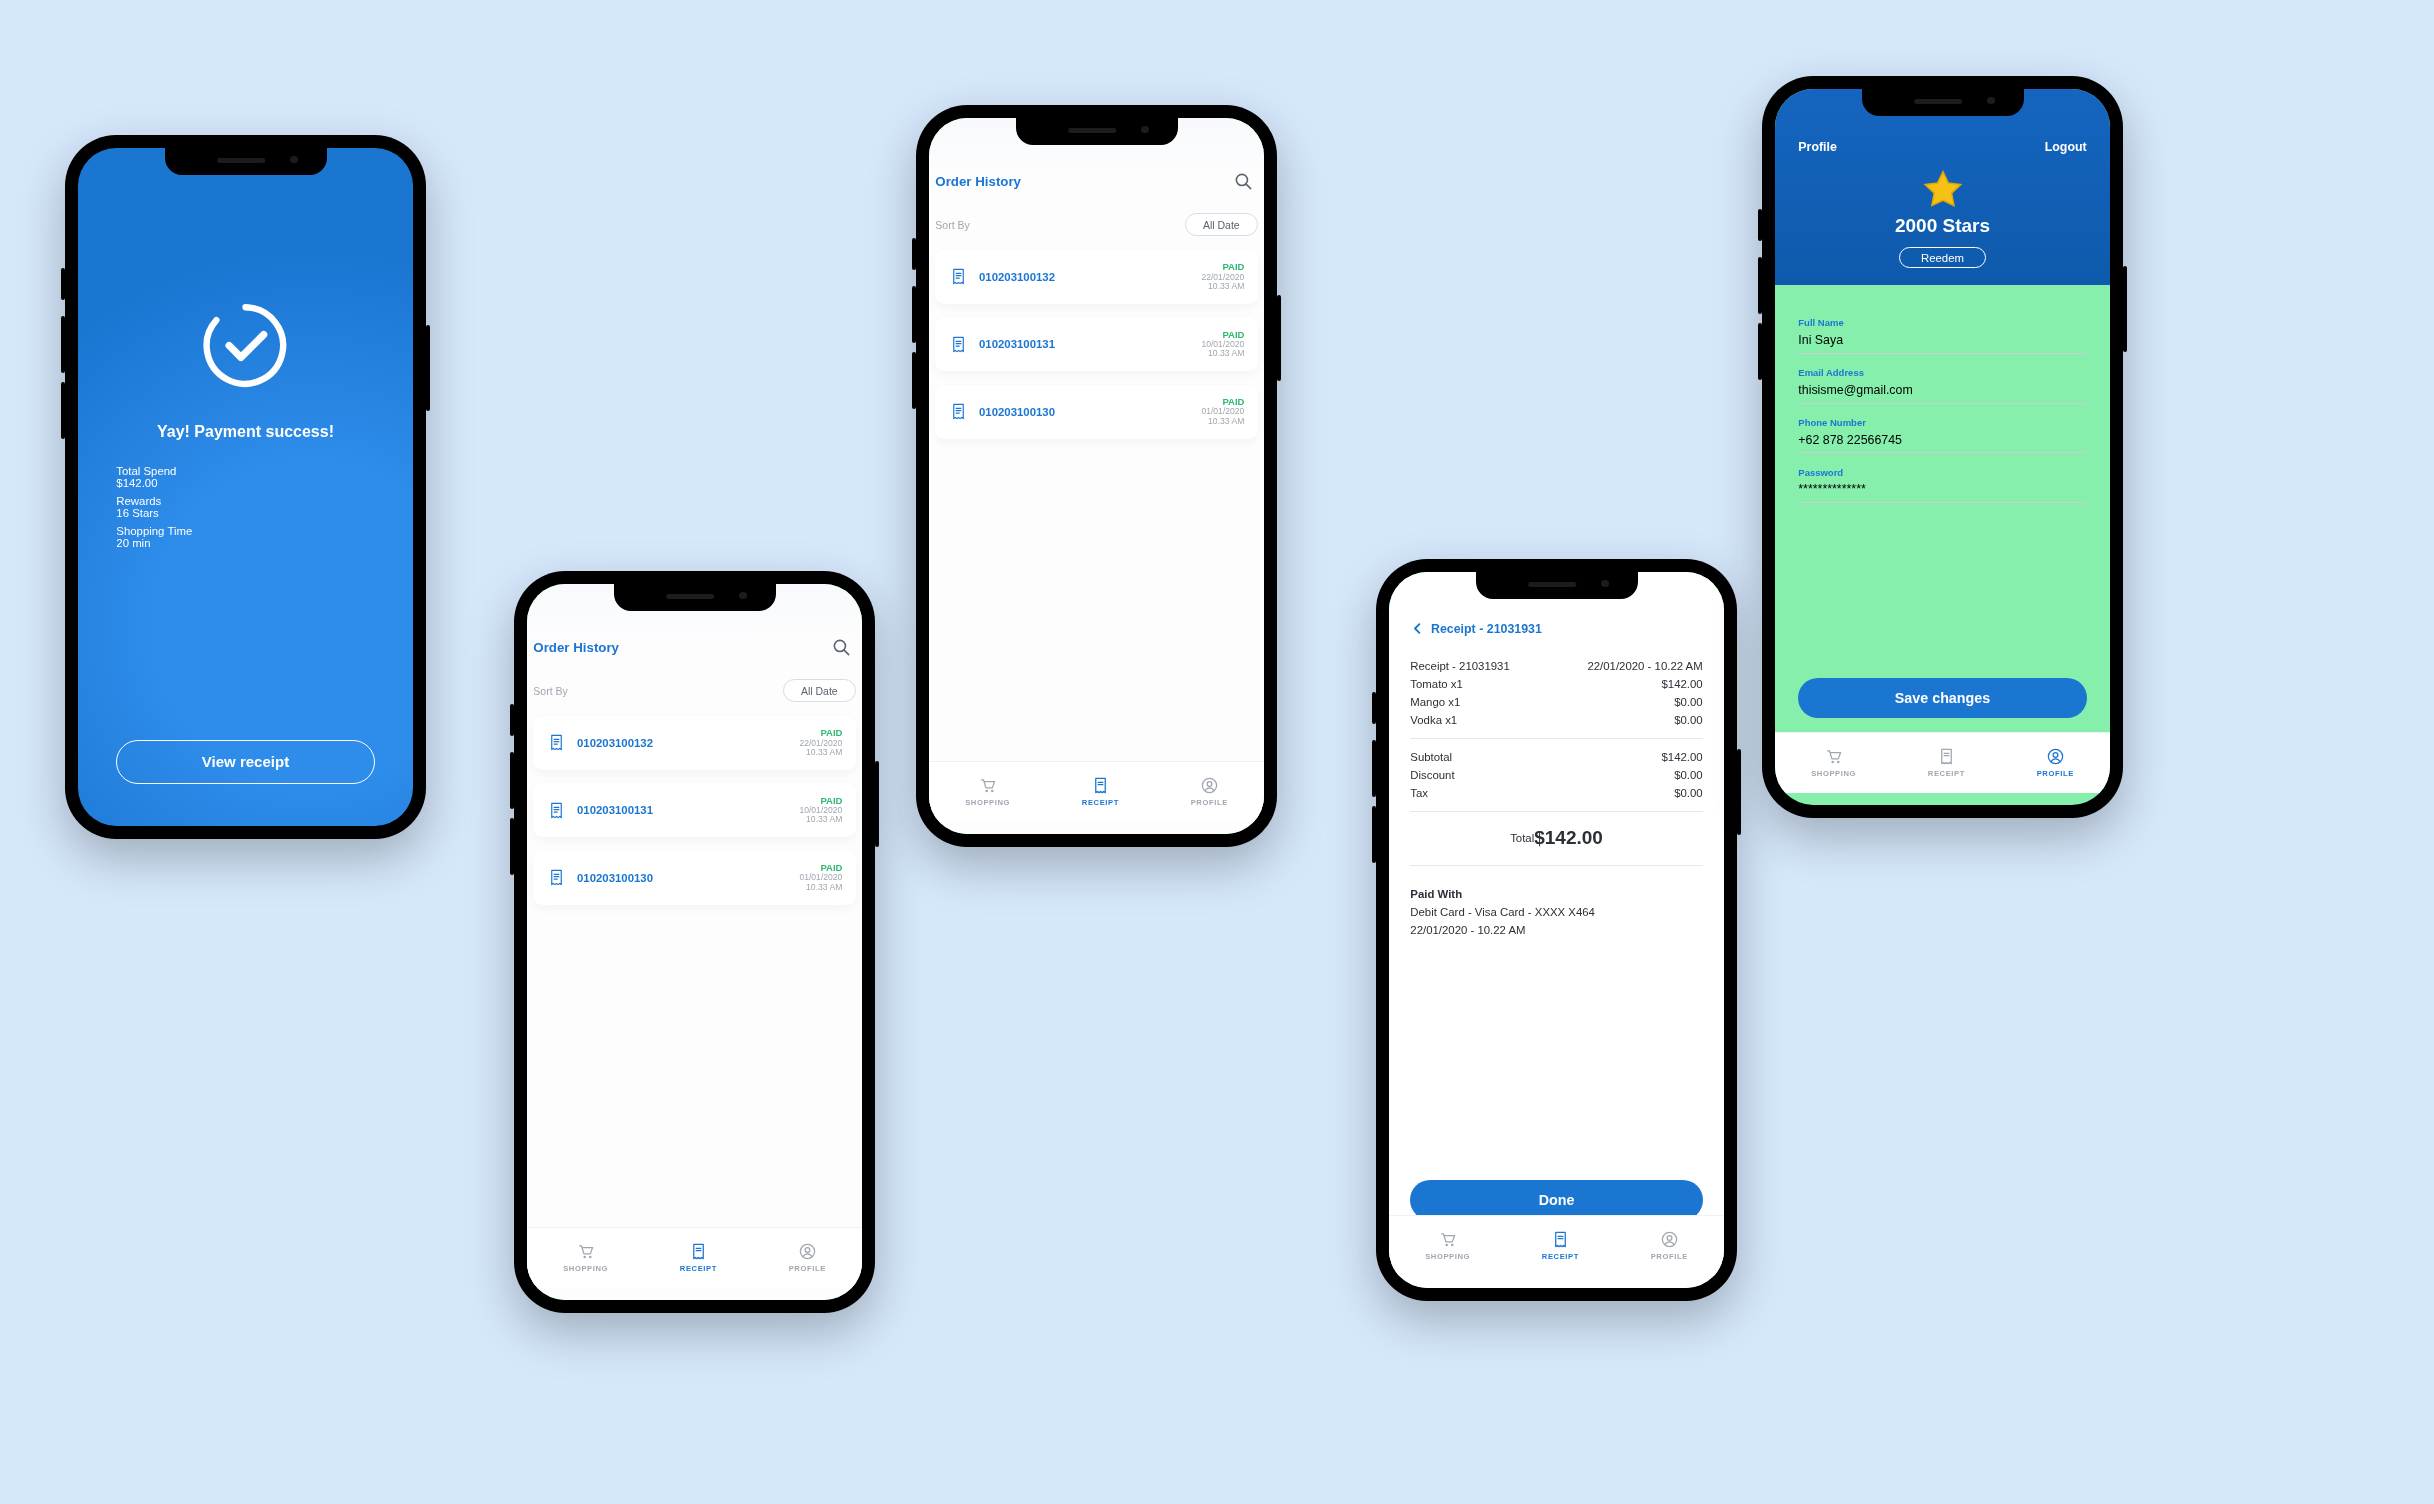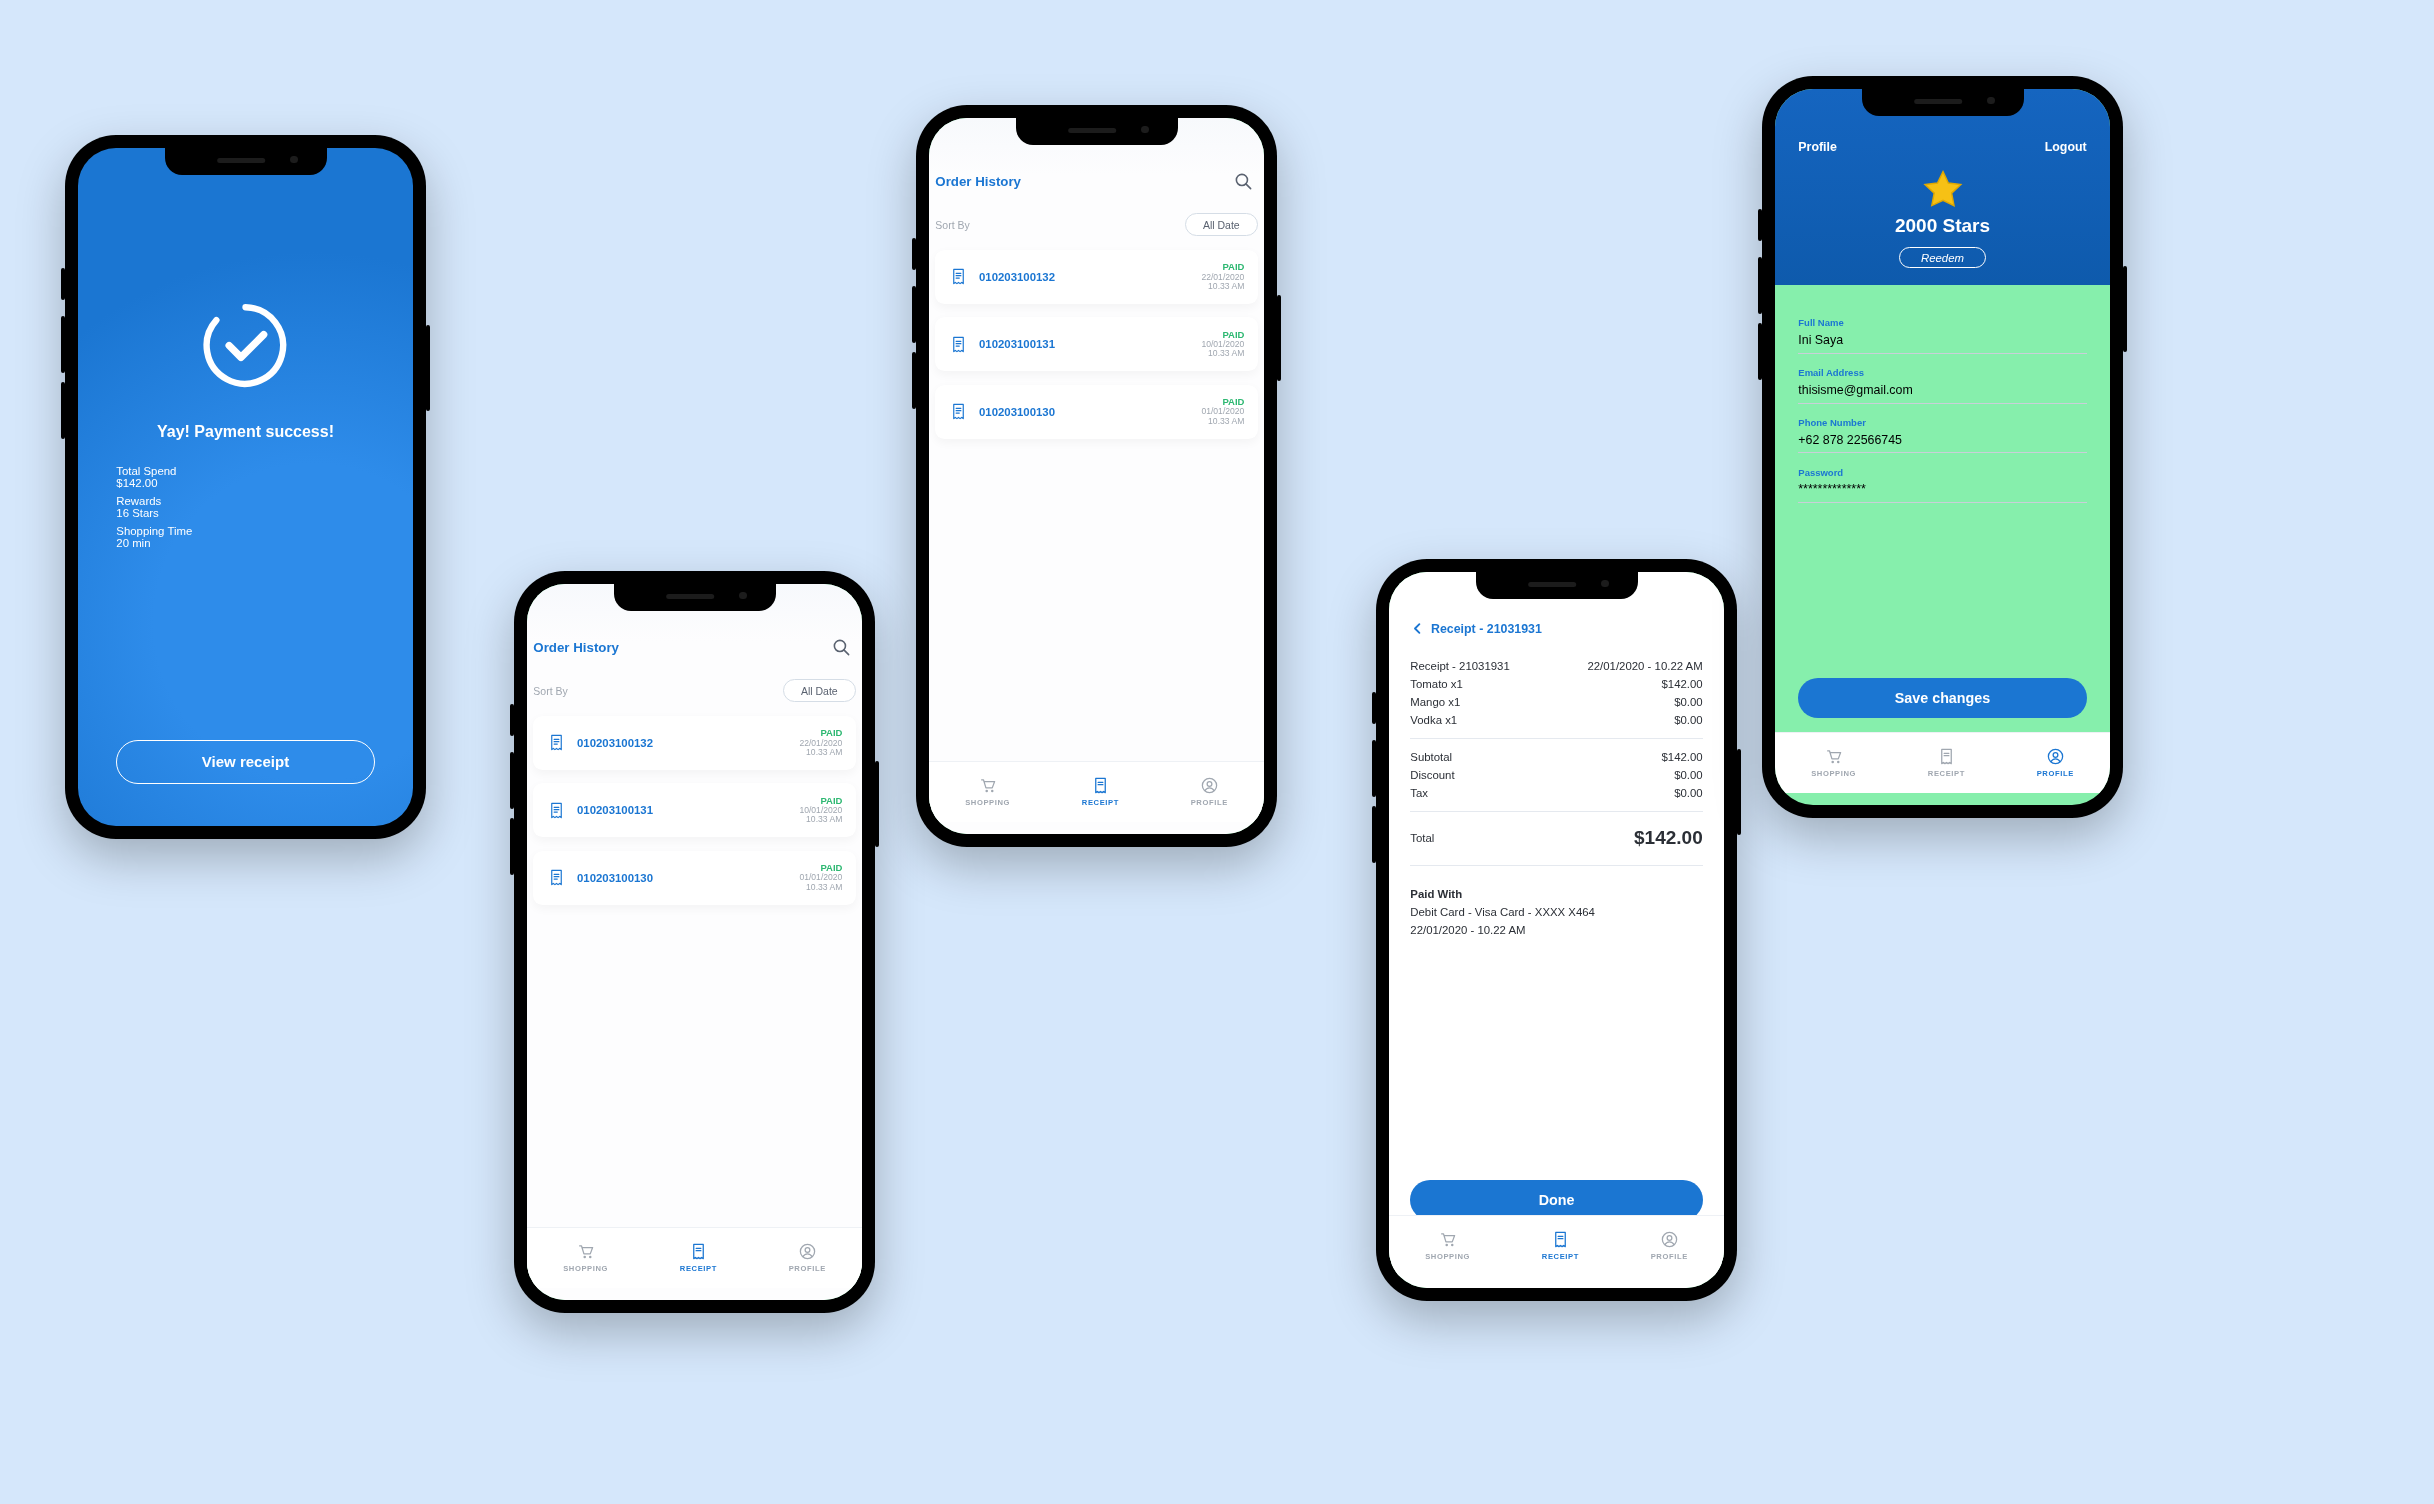--- a/index.html
+++ b/index.html
@@ -136,21 +136,21 @@
   .rd-body {
     position:absolute; inset:0;
     background:#fff;
     padding: 49px 21px 68px;
     display:flex; flex-direction:column;
     font-size: 11.4px; color: #2B2F36;
   }
   .rd-back { display:flex; align-items:center; gap:5.7px; color: var(--brand); font-weight:700; font-size:12.4px; cursor:pointer; }
   .rd-line { display:flex; justify-content:space-between; padding: 2.9px 0; }
   .divider { height:1px; background:#E5E9EF; margin: 9.5px 0; }
-  .rd-total { display:flex; justify-content:space-between; align-items:center; padding: 5.7px 0; }
+  .rd-total { display:flex; justify-content:center; align-items:center; padding: 5.7px 0; }
   .rd-total .val { font-size: 19px; font-weight:600; }
   .rd-section-title { font-weight:600; margin-top: 13.3px; }
   .rd-sub { margin-top:5.7px; }
   .primary-btn {
     margin-top:auto;
     width:100%; border:none; border-radius:23px;
     background: var(--brand); color:#fff;
     padding: 12px 0; font-size:14.3px; font-weight:600;
     cursor:pointer;
   }
@@ -161,21 +161,21 @@
     background: linear-gradient(180deg, #1565C0 0%, #0E5AAC 100%);
     color:#fff;
     padding: 51px 23px 17px;
   }
   .pr-hero .top { display:flex; justify-content:space-between; font-size:12.4px; font-weight:600; }
   .pr-hero .star { display:flex; justify-content:center; margin-top: 13.3px; }
   .pr-hero .stars-label { text-align:center; font-size:19px; font-weight:700; margin-top:3.8px; }
   .pr-hero .redeem {
     display:block; margin: 9.5px auto 0;
     background:transparent; border:1.4px solid #fff; color:#fff;
-    border-radius: 13.3px; padding: 3.8px 21px; font-size:11.4px; cursor:pointer;font-style:italic;
+    border-radius: 13.3px; padding: 3.8px 21px; font-size:11.4px; cursor:pointer;
   }
   .pr-form { padding: 21px 23px 0; position:absolute; top: 207px; left:0; right:0; bottom: 68px; display:flex; flex-direction:column; }
   .field { margin-bottom: 13.3px; }
   .field .flabel { color: var(--brand); font-size: 9.5px; font-weight:600; }
   .field .fval {
     border:none; border-bottom:1px solid #C9CFD8;
     width:100%; padding: 4.8px 0 5.7px; font-size:12.4px;
     background:transparent;
   }
   .pr-form .primary-btn { margin-top:auto; margin-bottom: 19px; }

